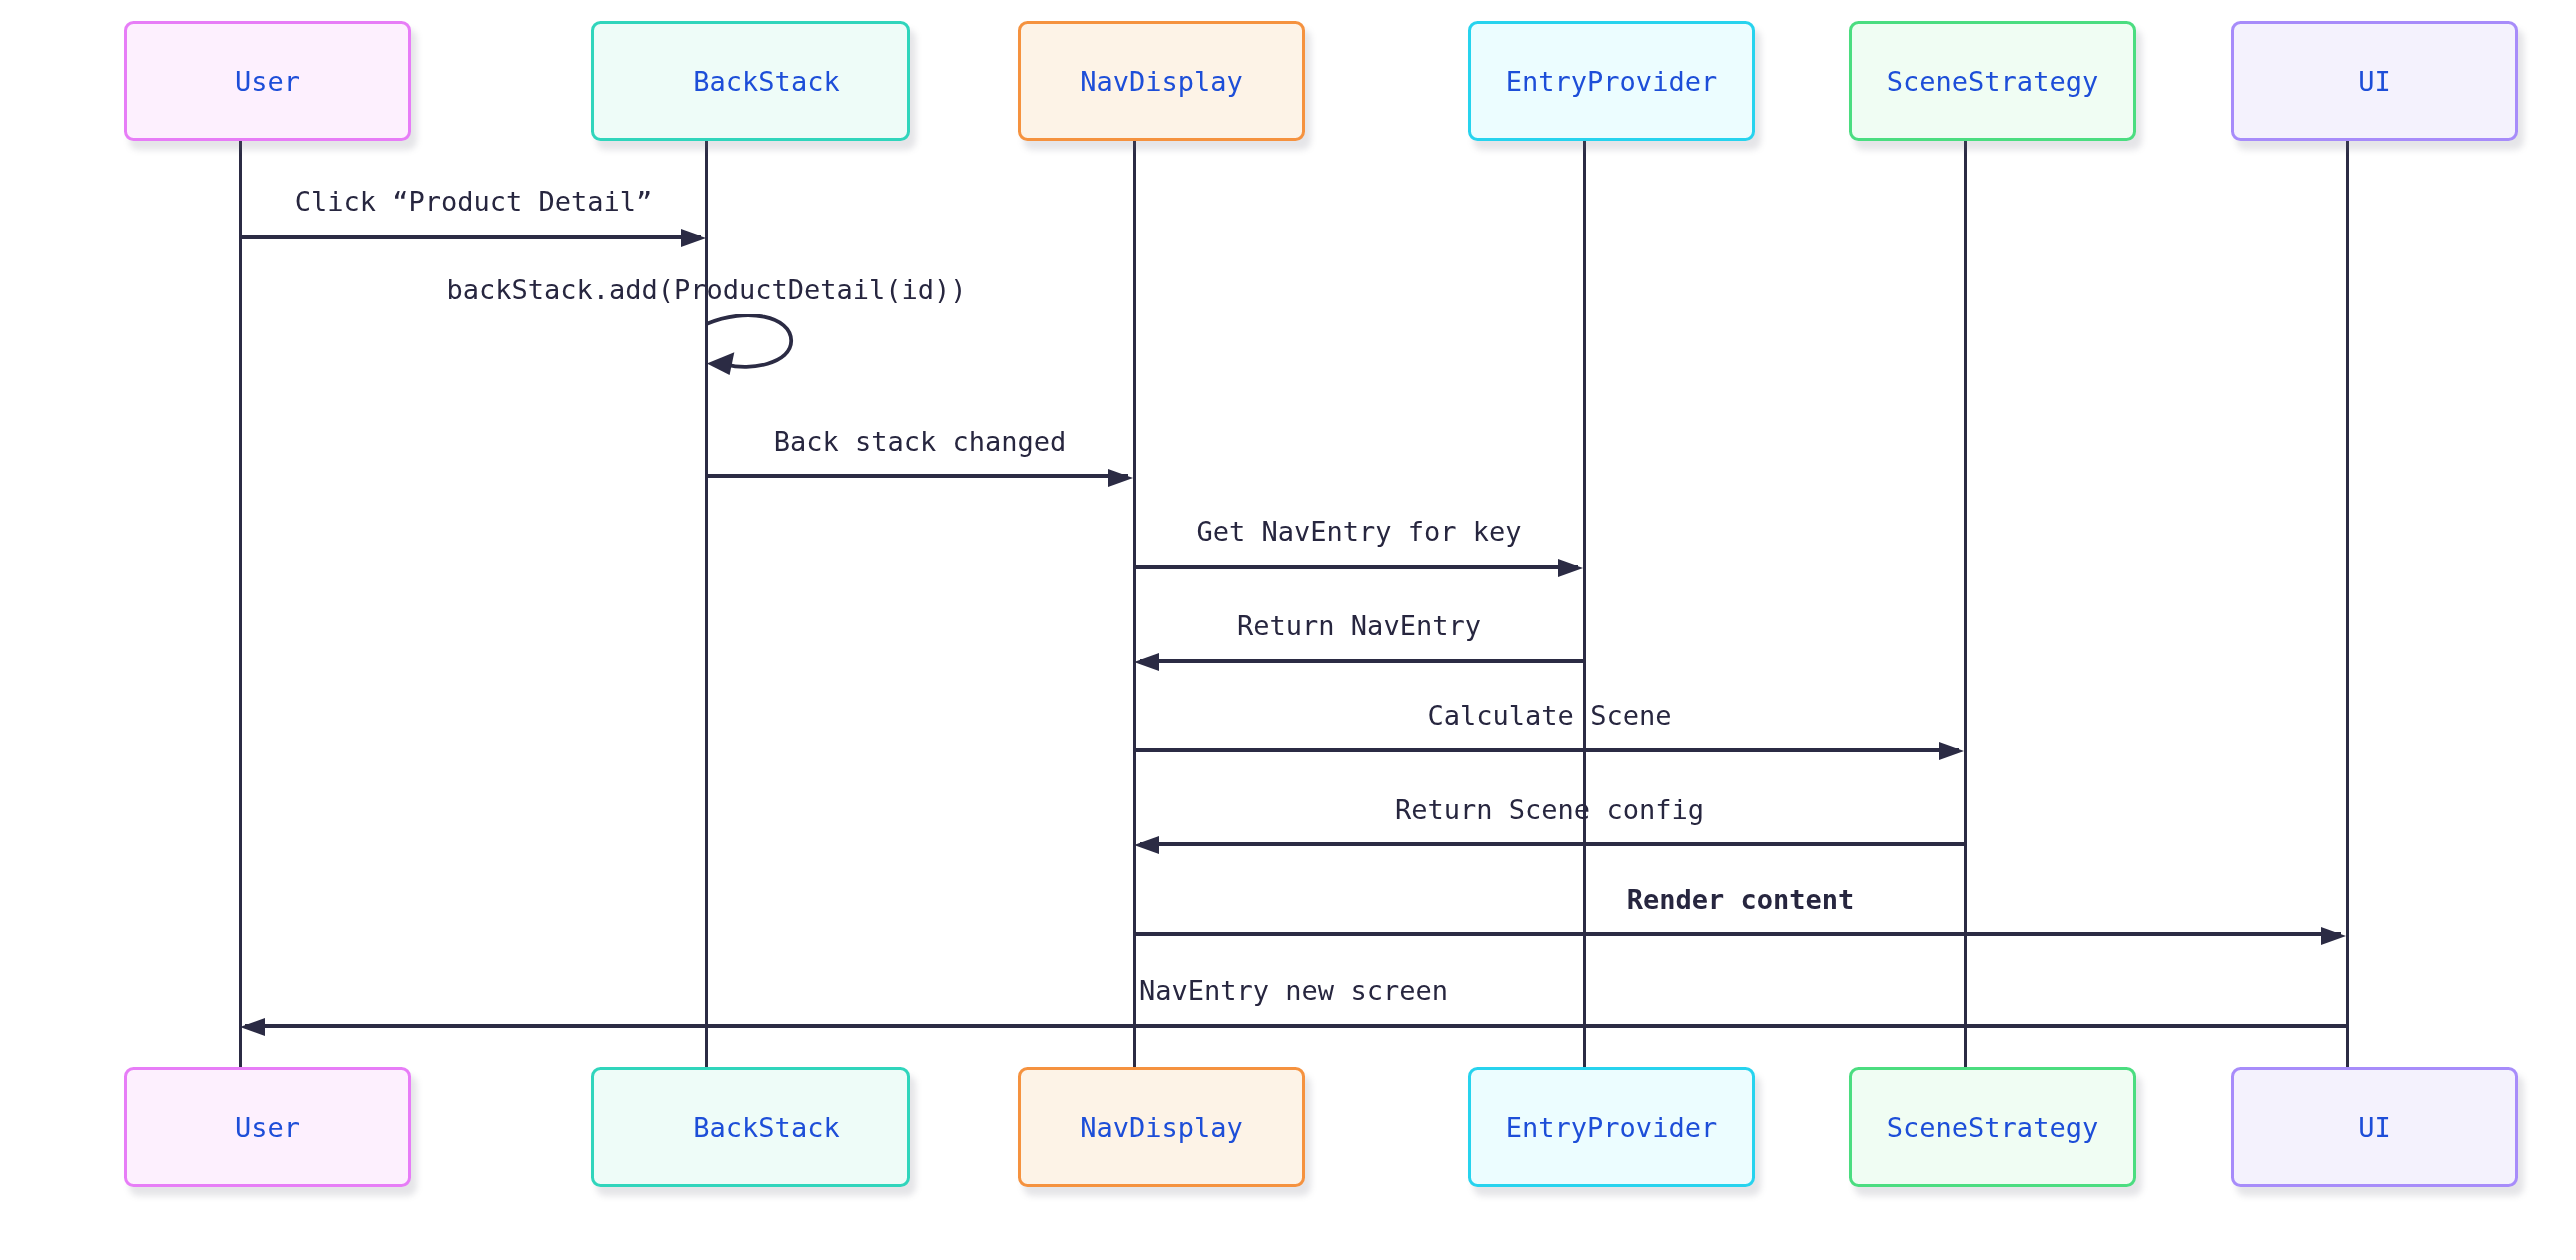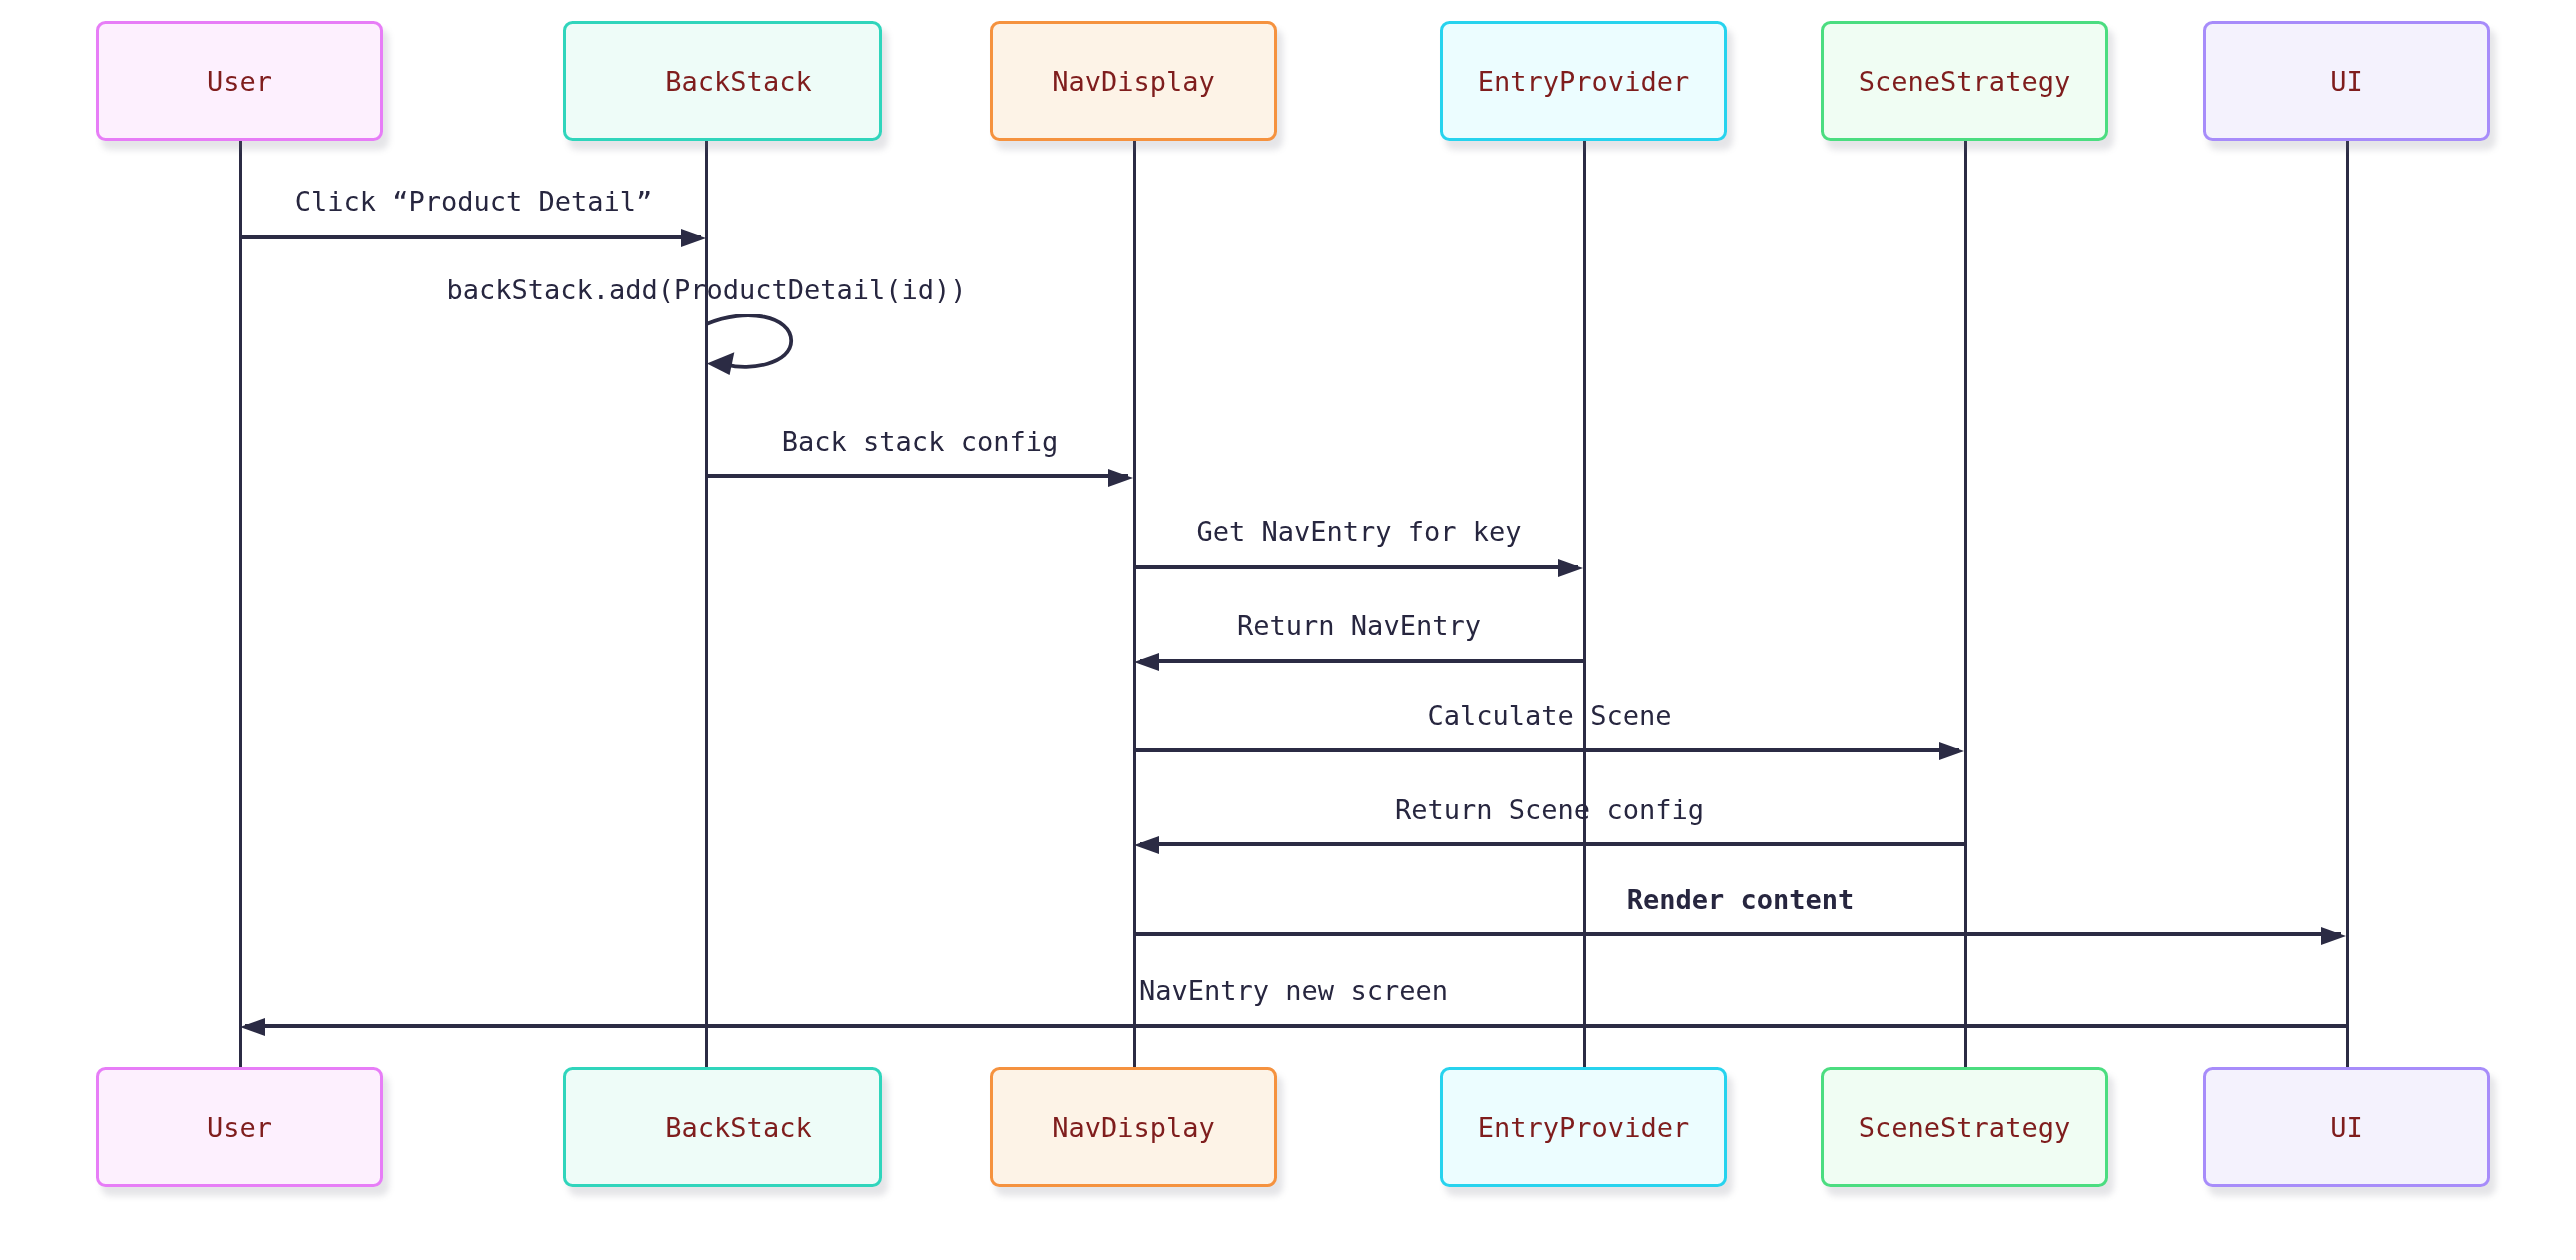--- a/index.html
+++ b/index.html
@@ -22,24 +22,25 @@
     position: absolute;
     width: 281px;
     height: 114px;
     border: 3.8px solid #999;
     border-radius: 9.5px;
     background: #eee;
     display: flex;
     align-items: center;
     justify-content: center;
     font-size: 27px;
-    color: #7f1d1d;
+    color: #1d4ed8;
     box-shadow: 5.7px 8.6px 6.7px rgba(110,110,125,0.18);
     z-index: 3;
     letter-spacing: 0px;
+    margin-left: 28px;
   }
   .top-row    { top: 21px; }
   .bottom-row { top: 1067px; }
   .col-user          { left: 96px; }
   .col-backstack     { left: 563px; padding-left: 32px; }
   .col-navdisplay    { left: 990px; }
   .col-entryprovider { left: 1440px; }
   .col-scenestrategy { left: 1821px; }
   .col-ui            { left: 2203px; }
   
@@ -179,21 +180,21 @@
   <div class="msg-label m1-label">Click “Product Detail”</div>
   <div class="msg-line  m1-line"></div>
   <div class="arrow-right m1-arrow"></div>
 
   <div class="msg-label m2-label">backStack.add(ProductDetail(id))</div>
   <svg class="m2-loop" width="91" height="67" viewBox="0 0 96 70">
     <path d="M 3 10 C 45 -8, 92 2, 92 28 C 92 52, 48 60, 24 53" fill="none" stroke="#2b2b44" stroke-width="4"></path>
     <polygon points="3,52 32,40 27,64" fill="#2b2b44"></polygon>
   </svg>
 
-  <div class="msg-label m3-label">Back stack config</div>
+  <div class="msg-label m3-label">Back stack changed</div>
   <div class="msg-line  m3-line"></div>
   <div class="arrow-right m3-arrow"></div>
 
   <div class="msg-label m4-label">Get NavEntry for key</div>
   <div class="msg-line  m4-line"></div>
   <div class="arrow-right m4-arrow"></div>
 
   <div class="msg-label m5-label">Return NavEntry</div>
   <div class="msg-line  m5-line"></div>
   <div class="arrow-left m5-arrow"></div>

